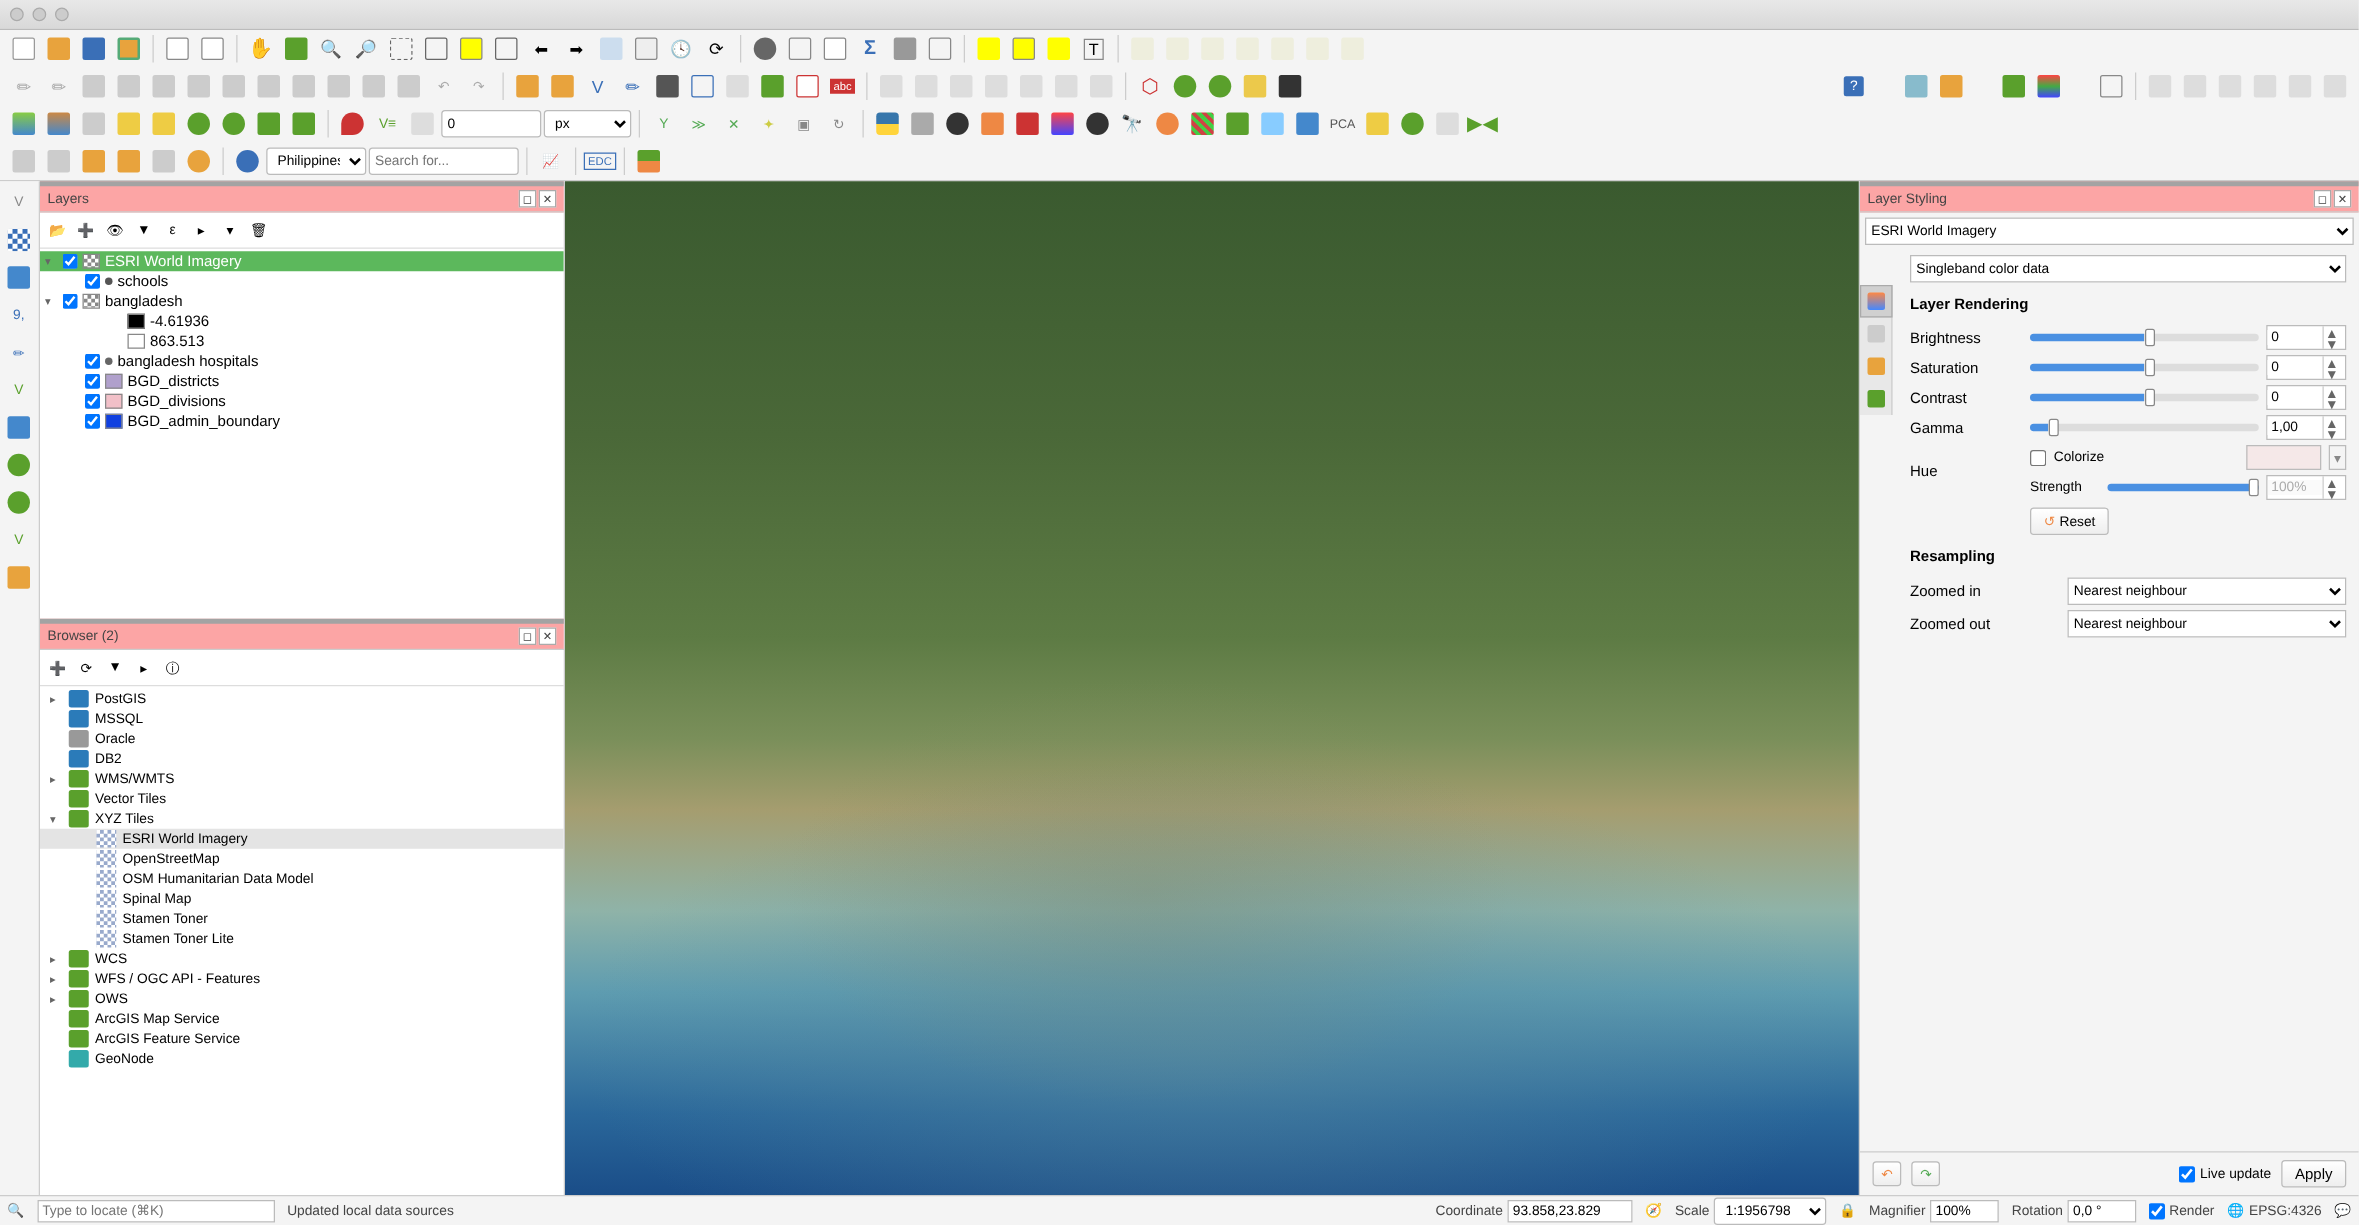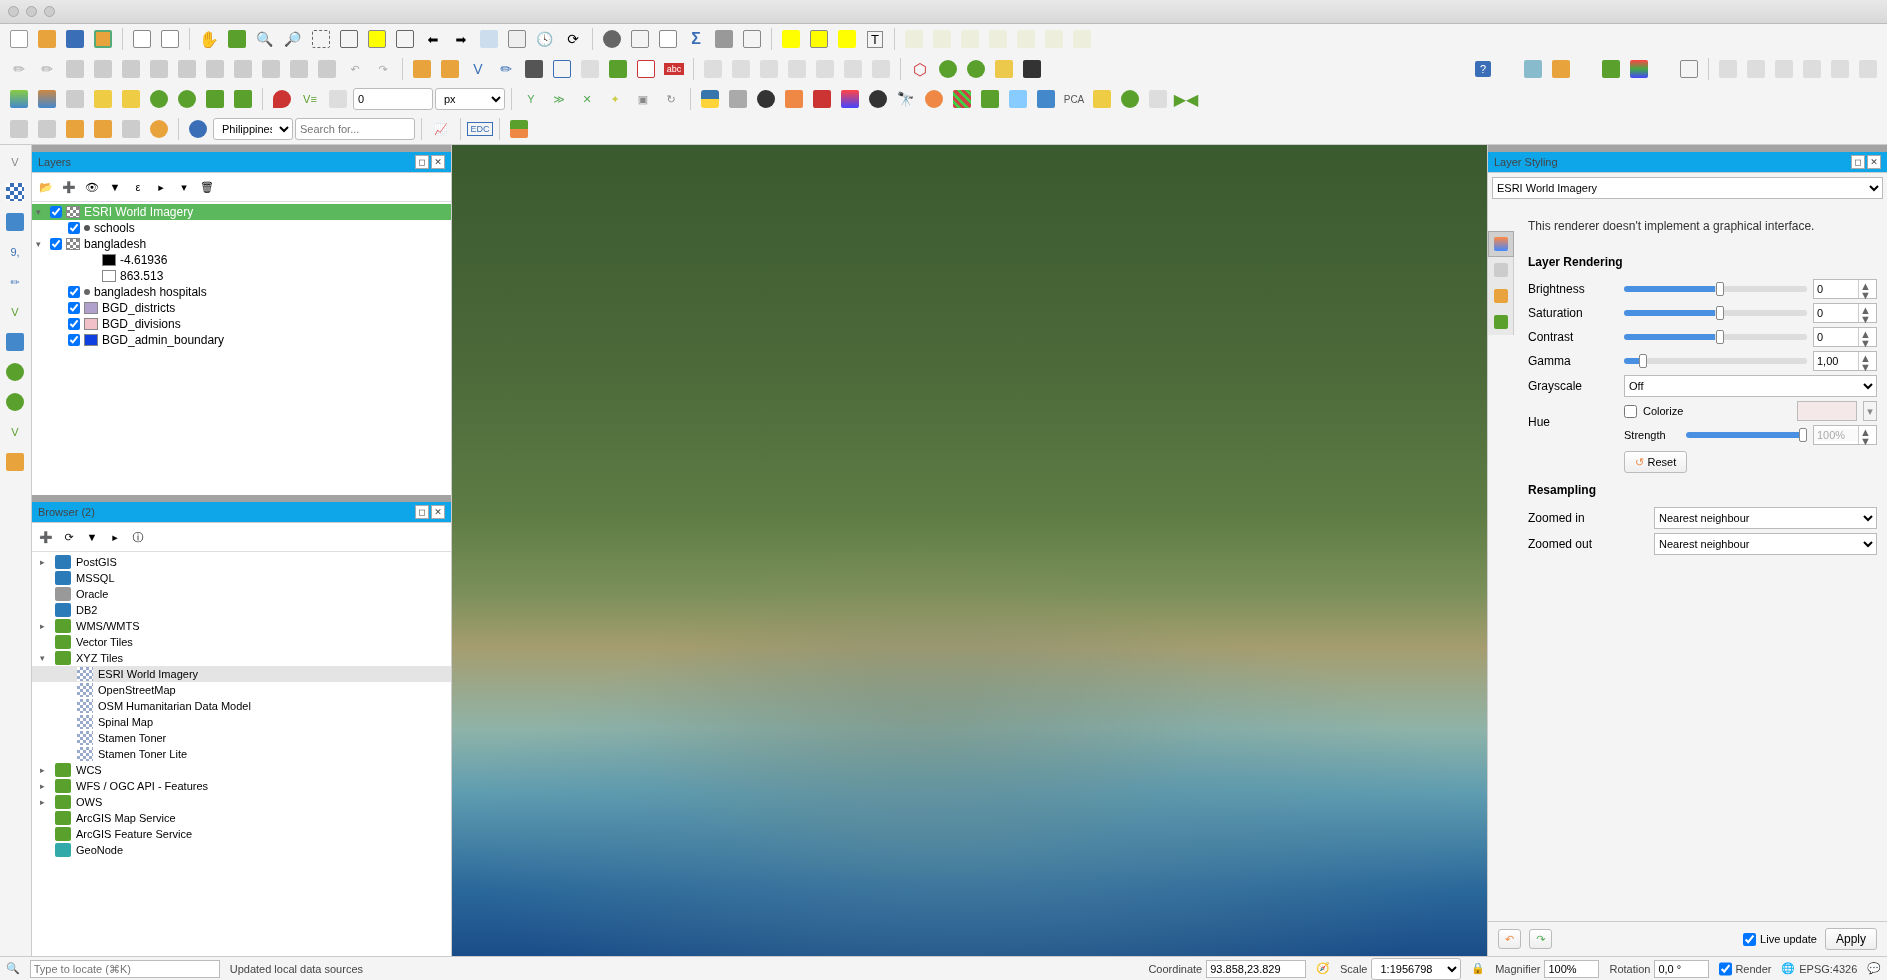--- a/index.html
+++ b/index.html
@@ -12,21 +12,21 @@
 .toolbar-row { display: flex; align-items: center; padding: 2px 6px; gap: 2px; min-height: 30px; flex-wrap: nowrap; }
 .tb-btn { width: 26px; height: 26px; display: flex; align-items: center; justify-content: center; border-radius: 3px; cursor: pointer; }
 .tb-sep { width: 1px; height: 22px; background: #ccc; margin: 0 4px; }
 .tb-ico { width: 18px; height: 18px; display: inline-block; border-radius: 2px; }
 .tb-input { height: 22px; border: 1px solid #bbb; border-radius: 3px; padding: 0 4px; background: #fff; font-size: 11px; }
 .tb-select { height: 22px; border: 1px solid #bbb; border-radius: 3px; background: #fff; font-size: 11px; padding: 0 4px; }
 .main { flex: 1; display: flex; min-height: 0; }
 .left-vbar { width: 32px; background: #f4f4f4; border-right: 1px solid #ccc; display: flex; flex-direction: column; padding: 4px 2px; gap: 4px; }
 .left-panels { width: 420px; display: flex; flex-direction: column; border-right: 1px solid #ccc; background: #fff; }
 .panel { display: flex; flex-direction: column; min-height: 0; }
-.panel-header { background: #0ea5e9; border-top: 7px solid #a3a3a3; border-bottom: 1px solid #ccc; padding: 3px 6px; display: flex; align-items: center; justify-content: space-between; font-size: 11px; color: #444; text-align: center; }
+.panel-header { background: #fca5a5; border-top: 4px solid #a3a3a3; border-bottom: 1px solid #ccc; padding: 3px 6px; display: flex; align-items: center; justify-content: space-between; font-size: 11px; color: #444; text-align: center; }
 .panel-header .ctrl { display: flex; gap: 2px; }
 .ctrl-btn { width: 14px; height: 14px; border: 1px solid #aaa; background: #fff; font-size: 9px; display: flex; align-items: center; justify-content: center; cursor: pointer; }
 .panel-toolbar { display: flex; gap: 3px; padding: 4px; border-bottom: 1px solid #ddd; }
 .panel-toolbar .pt-btn { width: 20px; height: 20px; display: flex; align-items: center; justify-content: center; cursor: pointer; border-radius: 2px; }
 .panel-body { flex: 1; overflow: auto; padding: 2px 0; }
 .layer-row { display: flex; align-items: center; padding: 1px 4px; gap: 4px; cursor: pointer; }
 .layer-row.selected { background: #5cb85c; color: #fff; }
 .layer-row .exp { width: 10px; font-size: 9px; color: #666; }
 .layer-row .chk { width: 12px; height: 12px; }
 .layer-row .swatch { width: 14px; height: 12px; display: inline-block; border: 1px solid #888; }
@@ -752,21 +752,21 @@
         <div class="vtab">
             <span class="tb-ico" style="background:#ccc;width:14px;height:14px"></span>
           </div>
         <div class="vtab">
             <span class="tb-ico" style="background:#e8a33d;width:14px;height:14px"></span>
           </div>
         <div class="vtab">
             <span class="tb-ico" style="background:#5aa02c;width:14px;height:14px"></span>
           </div>
       </div>
-      <div style="padding:16px 10px;color:#333;font-size:12px">This renderer doesn't implement a graphical interface.</div>
+      <div style="padding:4px 10px"><select class="style-select"><option>Singleband color data</option></select></div>
       <div class="section-title">Layer Rendering</div>
       <div class="field-row">
         <span class="lbl">Brightness</span>
         <div class="slider-ctl">
             <div class="thumb"></div>
           </div>
         <div class="spin">
             <input value="0" style="">
             <div class="arrows">
               <div>▲</div>
@@ -805,24 +805,20 @@
         <div class="slider-ctl" style="background:linear-gradient(to right,#4a90e2 0%,#4a90e2 8%,#ddd 8%)">
             <div class="thumb" style="left:8%"></div>
           </div>
         <div class="spin">
             <input value="1,00" style="">
             <div class="arrows">
               <div>▲</div>
               <div>▼</div>
             </div>
           </div>
-      </div>
-      <div class="field-row">
-        <span class="lbl">Grayscale</span>
-        <select class="style-select" style="flex:1"><option>Off</option></select>
       </div>
       <div class="field-row" style="align-items:flex-start">
         <span class="lbl" style="padding-top:14px">Hue</span>
         <div style="flex:1">
           <div style="display:flex;align-items:center;gap:6px;margin-bottom:4px">
             <input type="checkbox" style="">
             <span>Colorize</span>
             <div style="flex:1"></div>
             <div style="width:60px;height:20px;border:1px solid #bbb;background:#f5e8e8"></div>
             <div style="width:14px;height:20px;border:1px solid #bbb;display:flex;align-items:center;justify-content:center;color:#888">▾</div>

